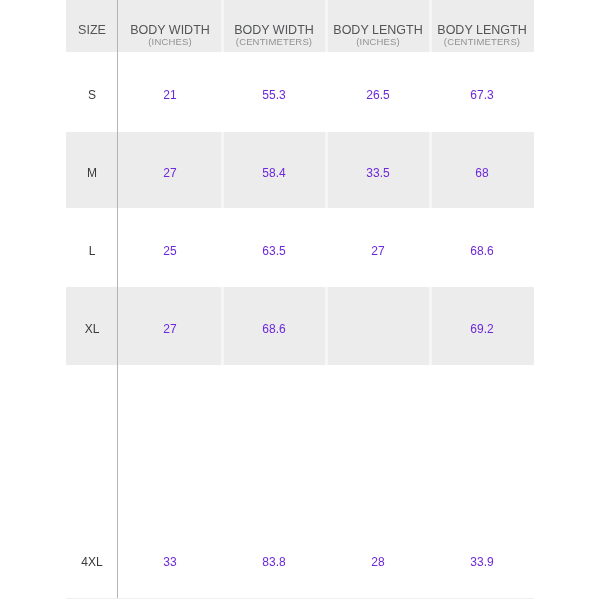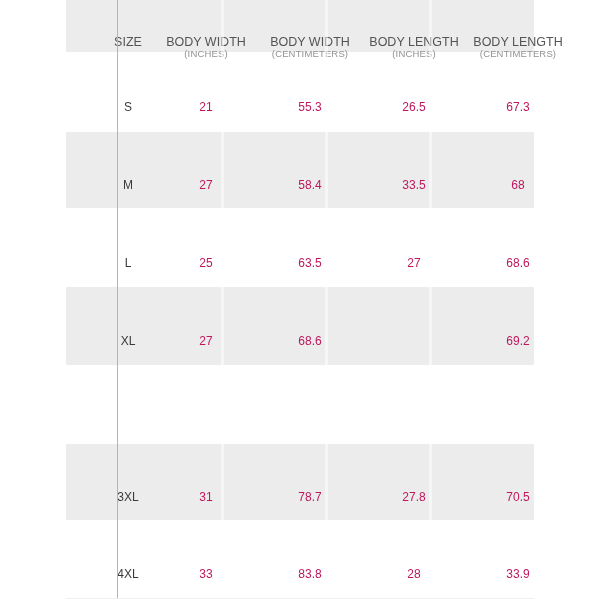--- a/index.html
+++ b/index.html
@@ -8,29 +8,29 @@
     width:600px; height:600px;
     background:#ffffff;
     font-family:"Liberation Sans", sans-serif;
     overflow:hidden;
     -webkit-font-smoothing:antialiased;
   }
   #size-chart { position:absolute; left:66px; top:0; width:468px; height:599px;
                 transform:translateZ(0); }
   .row { position:absolute; left:0; width:468px; }
   .row.shade { background:#ececec; }
-  .cell { position:absolute; top:16px; height:100%;margin-left:36px; }
+  .cell { position:absolute; top:4px; height:100%; }
   .cell > div { position:absolute; left:0; width:100%; text-align:center;
                 white-space:nowrap; transform:translateZ(0); }
   .hmain { font-size:12.5px; letter-spacing:0; color:#535456; line-height:12px; top:20px; }
   .hsub  { font-size:9.5px; letter-spacing:0.15px; color:#929292; line-height:9px;  top:32.8px; }
   .cell.sz > div, .cell.val > div { top:50%; transform:translateY(-50%) translateY(-1px);
                                     line-height:12px; }
   .sz  { font-size:12px; color:#3a3a3a; }
-  .val { font-size:12px; color:#be185d; }
+  .val { font-size:12px; color:#6d28d9; }
   .sepline { position:absolute; top:0; width:3px; background:rgba(255,255,255,0.5); }
   .divider { position:absolute; top:0; width:1px; background:#b4b4b4; }
   .bottomline { position:absolute; left:0; width:468px; height:1px; background:#f0f0f0; }
 </style>
 </head>
 <body>
 
 <div id="size-chart">
   <div class="row shade" style="top:0px;height:52px">
     <div class="cell" style="left:0px;width:52px">
@@ -111,37 +111,20 @@
     <div class="cell val" style="left:52px;width:104px">
       <div>27</div>
     </div>
     <div class="cell val" style="left:156px;width:104px">
       <div>68.6</div>
     </div>
     <div class="cell val" style="left:364px;width:104px">
       <div>69.2</div>
     </div>
   </div>
-  <div class="row shade" style="top:443.8px;height:76.7px">
-    <div class="cell sz" style="left:0px;width:52px">
-      <div>3XL</div>
-    </div>
-    <div class="cell val" style="left:52px;width:104px">
-      <div>31</div>
-    </div>
-    <div class="cell val" style="left:156px;width:104px">
-      <div>78.7</div>
-    </div>
-    <div class="cell val" style="left:260px;width:104px">
-      <div>27.8</div>
-    </div>
-    <div class="cell val" style="left:364px;width:104px">
-      <div>70.5</div>
-    </div>
-  </div>
   <div class="row" style="top:520.5px;height:77.5px">
     <div class="cell sz" style="left:0px;width:52px">
       <div>4XL</div>
     </div>
     <div class="cell val" style="left:52px;width:104px">
       <div>33</div>
     </div>
     <div class="cell val" style="left:156px;width:104px">
       <div>83.8</div>
     </div>

